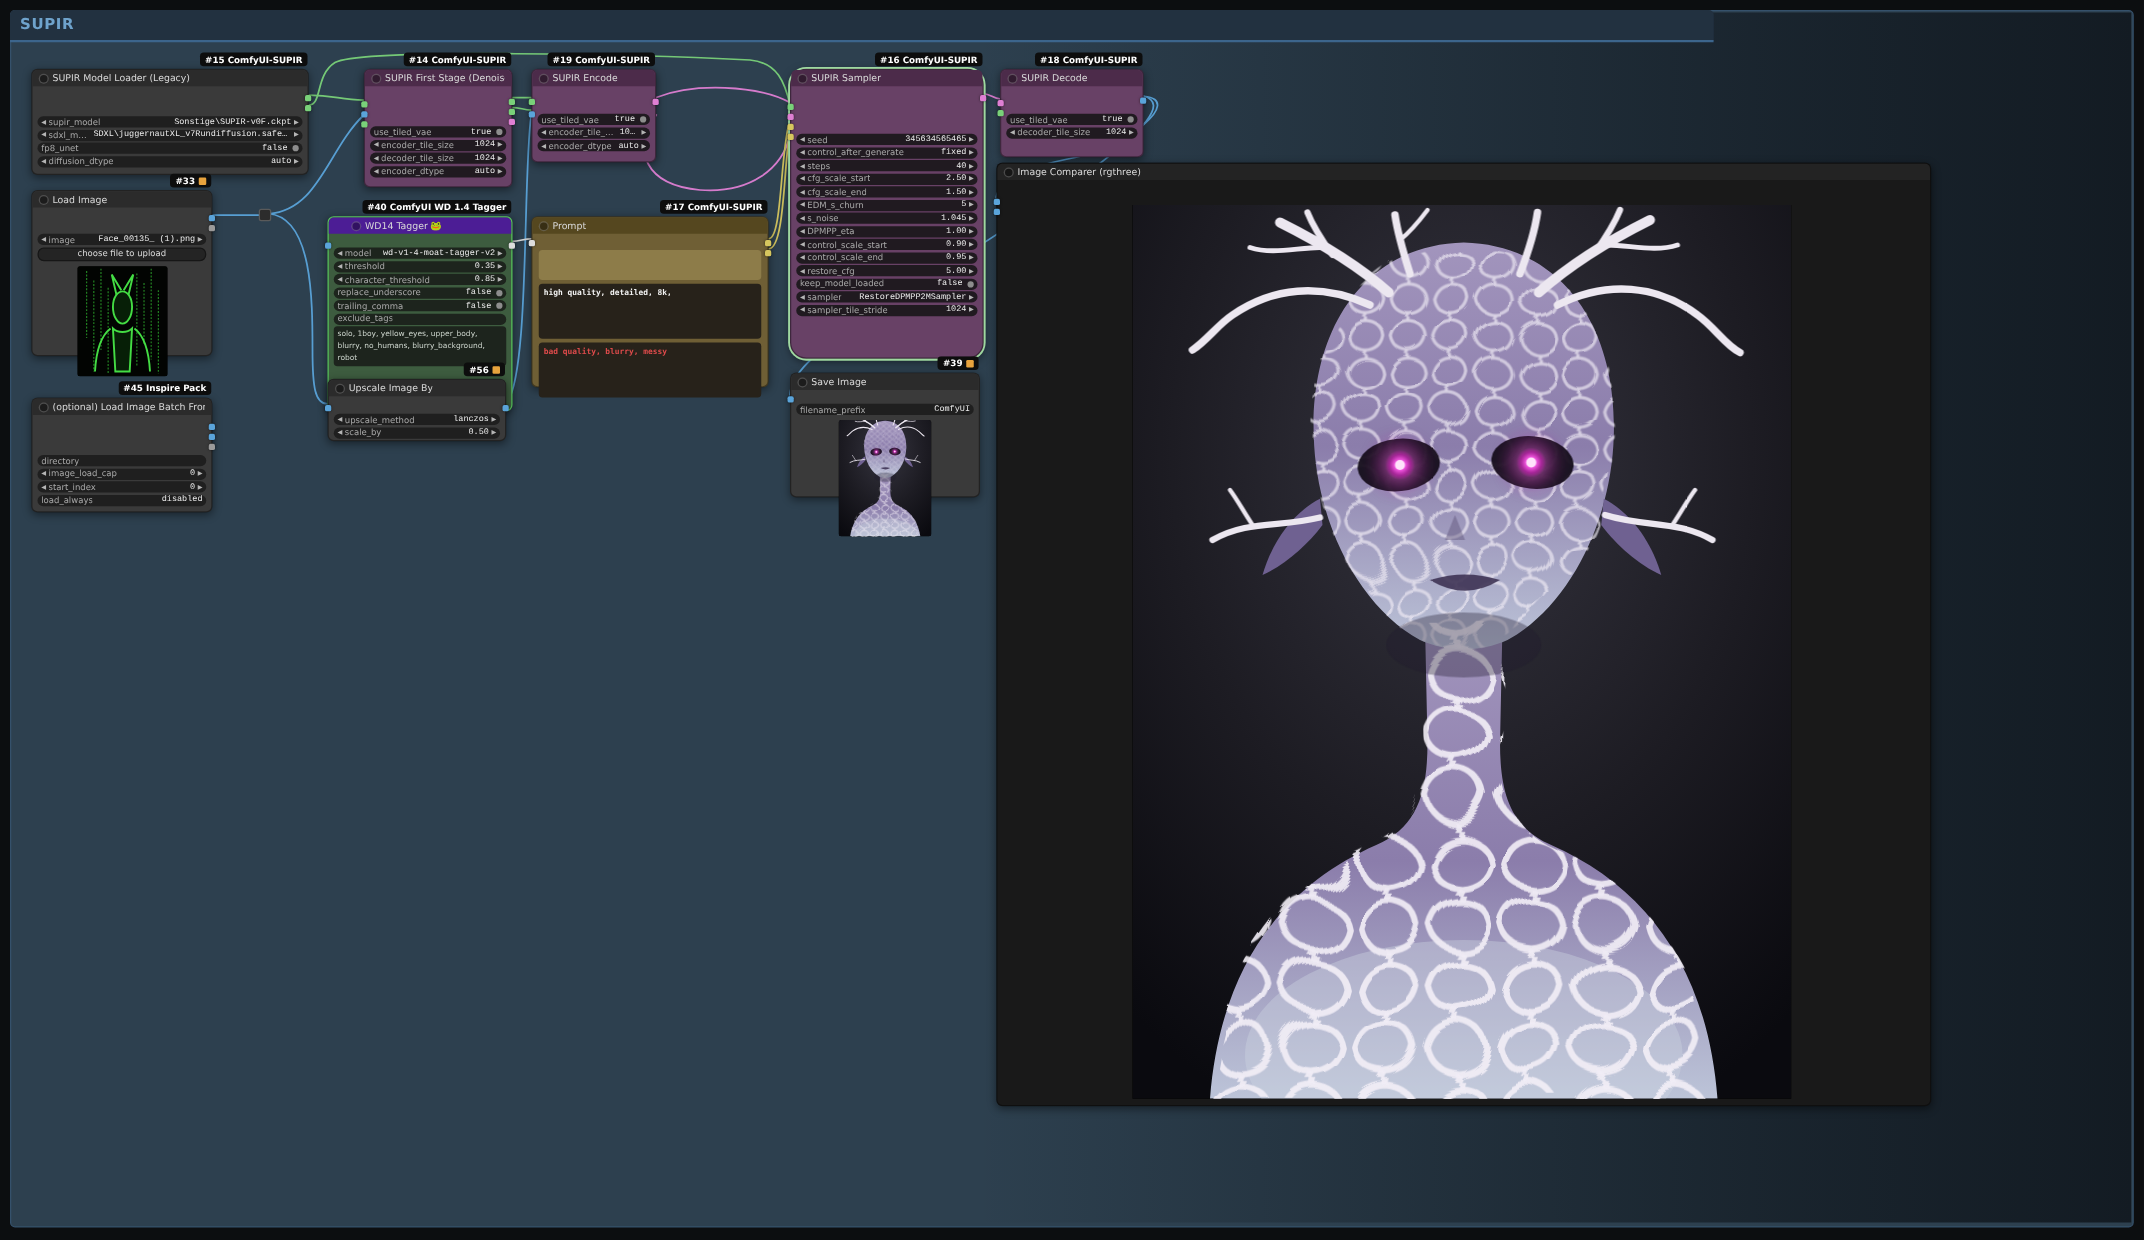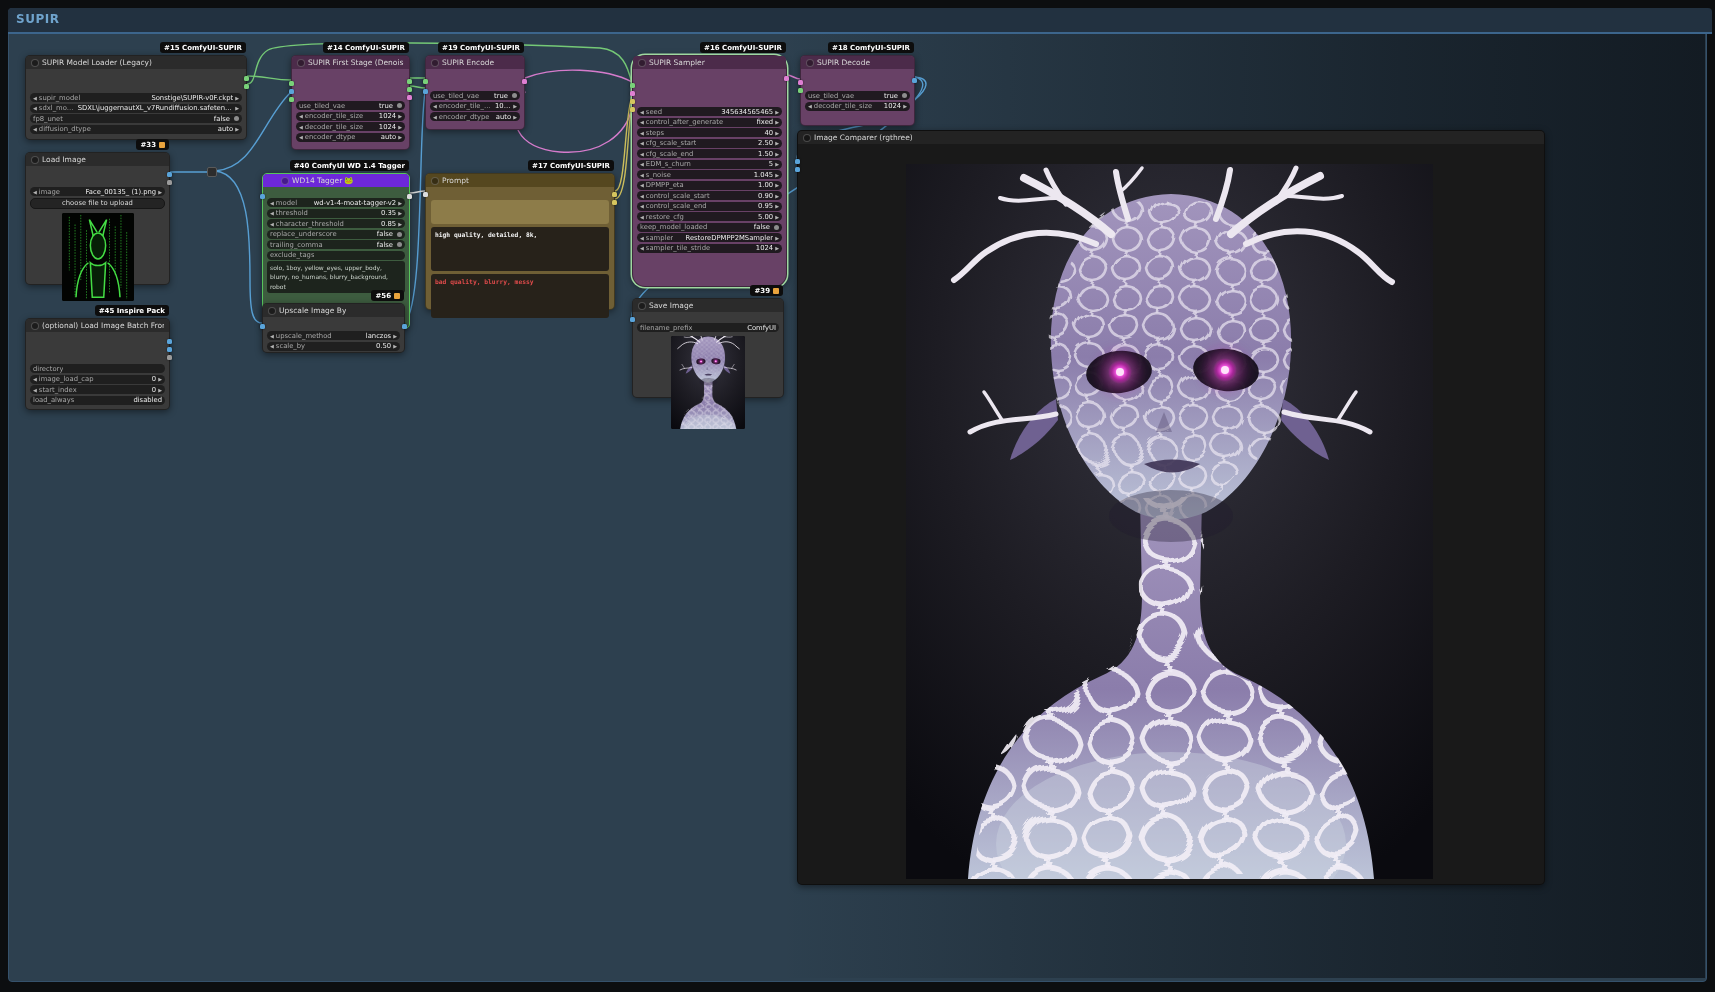--- a/index.html
+++ b/index.html
@@ -1,50 +1,50 @@
 <!DOCTYPE html>
 <html><head>
 <meta charset="utf-8">
 <style>
   html,body{margin:0;padding:0;background:#0c0e10;}
   body{width:1715px;height:992px;position:relative;overflow:hidden;
        font-family:"DejaVu Sans","Liberation Sans",sans-serif;}
   #frame{position:absolute;left:8px;top:8px;width:1697px;height:972px;
          background:#2d404f;border:1px solid #35516b;border-radius:4px;}
-  #topbar{position:absolute;left:8px;top:8px;width:1704px;height:24px;
+  #topbar{position:absolute;left:8px;top:8px;width:1363px;height:24px;
           background:#223140;border-bottom:2px solid #3c658c;border-radius:4px 4px 0 0;z-index:4;text-align:right;}
   #topbar .tab{position:absolute;left:8px;top:4px;font-size:12px;font-weight:bold;
           color:#6fa3cc;letter-spacing:.5px;}
   #vignette{position:absolute;left:780px;top:10px;width:925px;height:968px;pointer-events:none;z-index:1;
           background:linear-gradient(90deg,rgba(9,13,18,0) 0%,rgba(9,13,18,.28) 35%,rgba(9,13,18,.55) 70%,rgba(9,13,18,.72) 100%);}
   #wires{position:absolute;left:0;top:0;z-index:2;pointer-events:none;}
   .node{position:absolute;z-index:3;border-radius:5px;border:1px solid rgba(0,0,0,.4);
         box-shadow:0 2px 7px rgba(0,0,0,.45);box-sizing:border-box;}
   .nhead{height:13px;border-radius:4px 4px 0 0;display:flex;align-items:center;gap:3px;padding:0 5px;overflow:hidden;}
   .ndot{flex:0 0 auto;width:6px;height:6px;border-radius:50%;background:rgba(0,0,0,.35);border:1px solid rgba(255,255,255,.22);}
   .ntitle{font-size:7.5px;color:#d8d8d8;white-space:nowrap;overflow:hidden;}
   .nbadge{position:absolute;bottom:calc(100% + 3px);right:0;background:#0d0d0d;color:#fff;
           font-size:7px;font-weight:bold;padding:1.5px 4px;border-radius:3px;white-space:nowrap;
           display:flex;align-items:center;gap:3px;}
   .bicon{width:6px;height:6px;background:#e8a33d;border-radius:1px;display:inline-block;}
   .nbody{display:flex;flex-direction:column;gap:1.5px;}
   .w{height:9px;flex:0 0 auto;margin:0 4px;border-radius:5px;background:#1f1f1f;display:flex;
      align-items:center;gap:2px;padding:0 3px;font-size:6.8px;color:#cfcfcf;white-space:nowrap;overflow:hidden;}
   .w .lb{color:#a8a8a8;overflow:hidden;text-overflow:ellipsis;flex:0 1 auto;}
-  .w .vl{margin-left:auto;color:#ececec;overflow:hidden;text-overflow:ellipsis;}
+  .w .vl{margin-left:auto;color:#ececec;overflow:hidden;text-overflow:ellipsis;font-family:Liberation Mono, monospace;}
   .w .ar{color:#b5b5b5;font-size:5px;flex:0 0 auto;}
   .w .tdot{flex:0 0 auto;width:5px;height:5px;border-radius:50%;background:#8d8d8d;margin-left:2px;}
   .w.button{justify-content:center;color:#dadada;background:#242424;border:1px solid #161616;}
   .w.textarea{height:auto;min-height:28px;align-items:flex-start;background:#1b231c;color:#ccd4cc;
      font-size:6px;line-height:1.55;white-space:normal;border-radius:3px;padding:2px 3px;}
   
   .gray{background:#3a3a3a;}  .gray .nhead{background:#2b2b2b;}
   .purple{background:#684166;}.purple .nhead{background:#4c2b4a;}
   .purple .w{background:#201a20;}
-  .greenNode{background:#3d5c3f;border:1px solid #57c45b;}.greenNode .nhead{background:#6d28d9;padding-left:18px;}
+  .greenNode{background:#3d5c3f;border:1px solid #57c45b;}.greenNode .nhead{background:#4c1d95;padding-left:18px;}
   .greenNode .w{background:#1d241d;}
   .olive{background:#6f5f35;}.olive .nhead{background:#55471f;}
   .darkNode{background:#191919;}.darkNode .nhead{background:#232323;}
   .selected{box-shadow:0 0 0 1.5px #9fd8a0,0 2px 7px rgba(0,0,0,.5);border-radius:13px;}
   
   .slot{position:absolute;width:5px;height:5px;border-radius:1.5px;box-shadow:0 0 2px rgba(0,0,0,.6);z-index:5;}
   .slot.in{left:-3px;}  .slot.out{right:-3px;}
   .c-green{background:#79d179}.c-blue{background:#5aa4da}.c-pink{background:#df7fd3}
   .c-gray{background:#9a9a9a}.c-yellow{background:#d6c65e}.c-white{background:#dddddd}
   

